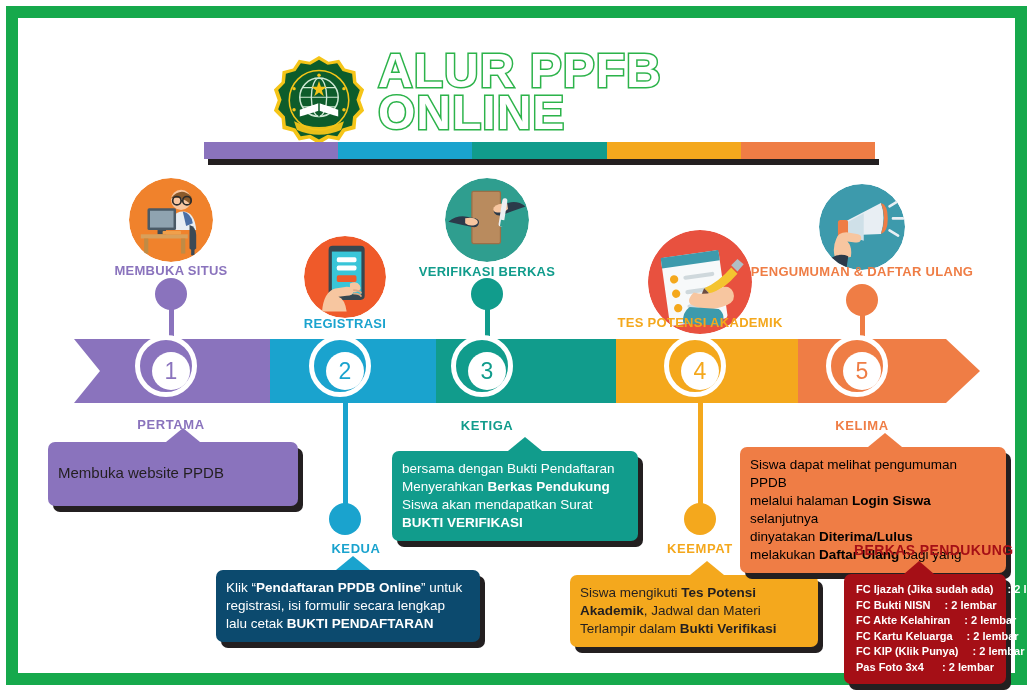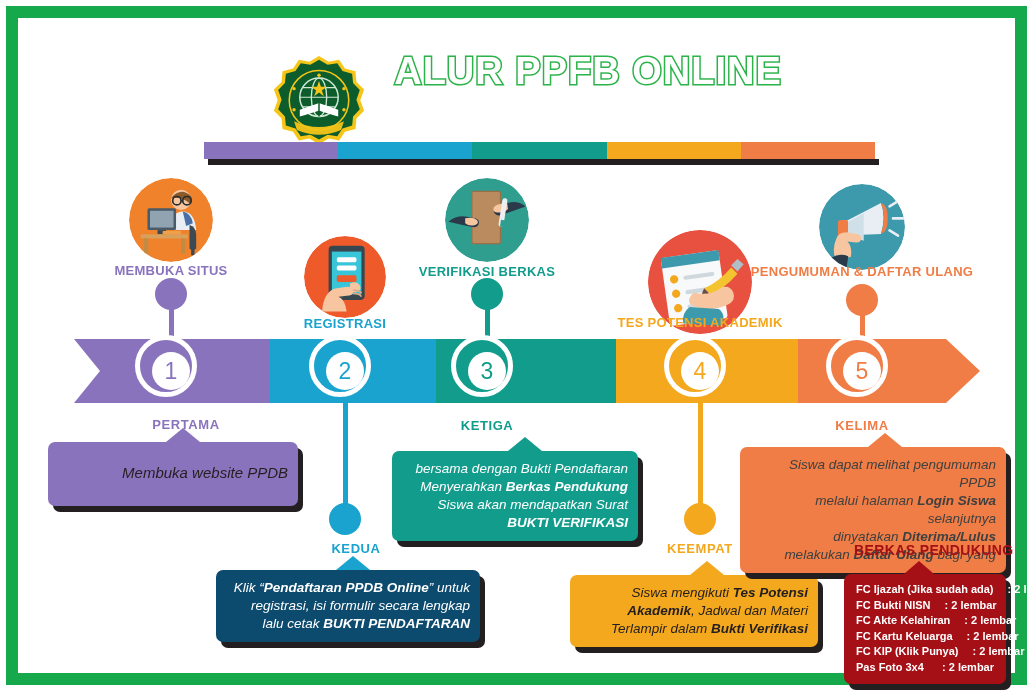--- a/index.html
+++ b/index.html
@@ -14,26 +14,25 @@
     width: 1021px; height: 679px;
     border: 12px solid #16a94c;
     background: #ffffff;
   }
   .canvas { position: absolute; left: 0; top: 0; width: 997px; height: 655px; }
 
   
   .logo { position: absolute; left: 253px; top: 36px; width: 96px; height: 100px; }
   .title {
     position: absolute; left: 360px; top: 32px; width: 420px;
-    font-size: 38px; font-weight: bold; line-height: 42px;
+    font-size: 48px; font-weight: bold; line-height: 42px;
     letter-spacing: 1px; color: #ffffff;
     -webkit-text-stroke: 3px #2cb34a;
     paint-order: stroke fill;
     text-shadow: 0 0 0 #2cb34a;
-    text-align: center;
   }
   .title .l2 { display:block; }
 
   .colorbar { position: absolute; left: 186px; top: 124px; width: 671px; height: 17px; display: flex; }
   .colorbar span { flex: 1 1 0; height: 100%; }
   .colorbar-shadow { position: absolute; left: 190px; top: 141px; width: 671px; height: 6px; background: #231f20; }
 
   
   .ribbon { position: absolute; left: 56px; top: 321px; width: 906px; height: 64px; }
   .seg { position: absolute; top: 0; height: 64px; }
@@ -59,22 +58,22 @@
     letter-spacing: .3px; white-space: nowrap;
   }
   .ord-label {
     position: absolute; text-align: center; font-size: 13px; font-weight: bold;
     letter-spacing: .6px; white-space: nowrap;
   }
 
   
   .callout {
     position: absolute; border-radius: 7px; color: #ffffff;
-    text-align: right; font-size: 13.5px; line-height: 18px;
-    padding: 9px 10px; box-shadow: 5px 6px 0 #231f20; font-style: italic;
+    text-align: left; font-size: 13.5px; line-height: 18px;
+    padding: 9px 10px; box-shadow: 5px 6px 0 #231f20;
   }
   .callout b { font-weight: bold; }
   .notch { position: absolute; width: 0; height: 0; }
 
   
   .berkas-title {
     position: absolute; font-size: 14px; font-weight: bold; color: #a50f16;
     letter-spacing: .4px; white-space: nowrap;
   }
   .berkas-box {
@@ -156,21 +155,21 @@
         <rect x="62" y="72" width="5" height="18" fill="#c08b45"></rect>
         <rect x="40" y="63" width="22" height="4" rx="1" fill="#f0a04b"></rect>
         <path d="M72 56 q8 2 8 12 l0 16 q-4 4 -8 0 Z" fill="#3c4a55"></path>
         <rect x="74" y="84" width="4" height="8" fill="#3c4a55"></rect>
       </svg></div>
         <div class="step-label" style="color: rgb(138, 115, 189); left: -47px; width: 400px; top: 245px;">MEMBUKA SITUS</div>
         <div class="stalk" style="background: rgb(138, 115, 189); left: 150.5px; top: 268px; height: 59px;"></div>
         <div class="dot" style="background: rgb(138, 115, 189); left: 137px; top: 260px;"></div>
         <div class="ring" style="left: 117px; top: 317px;"></div>
         <div class="disc" style="left: 134px; top: 334px; color: rgb(138, 115, 189);">1</div>
-        <div class="ord-label" style="color: rgb(138, 115, 189); left: 18px; width: 300px; top: 399px;">PERTAMA</div>
+        <div class="ord-label" style="color: rgb(138, 115, 189); left: 3px; width: 300px; top: 399px;">PERTAMA</div>
         <div class="icon-circle" style="width: 82px; height: 82px; left: 286px; top: 218px;"><svg viewBox="0 0 100 100" width="100%" height="100%">
         <circle cx="50" cy="50" r="50" fill="#ef5a2a"></circle>
         <rect x="30" y="12" width="44" height="66" rx="5" fill="#37474f"></rect>
         <rect x="34" y="19" width="36" height="52" fill="#39c5d8"></rect>
         <rect x="40" y="26" width="24" height="6" rx="2" fill="#ffffff"></rect>
         <rect x="40" y="36" width="24" height="6" rx="2" fill="#ffffff"></rect>
         <rect x="40" y="48" width="24" height="8" rx="2" fill="#ef5a2a"></rect>
         <path d="M22 92 q2 -24 16 -28 l14 -2 q8 0 8 6 q0 5 -8 5 l-10 1 q8 3 10 18 Z" fill="#f7c6a0"></path>
         <path d="M56 58 q8 -4 12 2 q3 6 -4 8 q-6 2 -8 -4Z" fill="#f7c6a0"></path>
         <path d="M60 66 q8 0 10 4 M60 70 q8 0 10 4" stroke="#e0a983" stroke-width="2" fill="none"></path>
@@ -257,21 +256,21 @@
           <div><span>Menyerahkan </span><b>Berkas Pendukung</b></div>
           <div><span>Siswa akan mendapatkan Surat</span></div>
           <div><b>BUKTI VERIFIKASI</b></div>
         </div>
         <div class="callout" style="left: 552px; top: 557px; width: 248px; background: rgb(244, 168, 29); color: rgb(35, 31, 32);">
           <div class="notch" style="left: 120px; top: -14px; border-left: 17px solid transparent; border-right: 17px solid transparent; border-bottom: 14px solid rgb(244, 168, 29);"></div>
           <div><span>Siswa mengikuti </span><b>Tes Potensi</b></div>
           <div><b>Akademik</b><span>, Jadwal dan Materi</span></div>
           <div><span>Terlampir dalam </span><b>Bukti Verifikasi</b></div>
         </div>
-        <div class="callout" style="left: 722px; top: 429px; width: 266px; background: rgb(239, 125, 69); color: #404040;">
+        <div class="callout" style="left: 722px; top: 429px; width: 266px; background: rgb(239, 125, 69); color: #000000;">
           <div class="notch" style="left: 128px; top: -14px; border-left: 17px solid transparent; border-right: 17px solid transparent; border-bottom: 14px solid rgb(239, 125, 69);"></div>
           <div><span>Siswa dapat melihat pengumuman PPDB</span></div>
           <div><span>melalui halaman </span><b>Login Siswa</b><span> selanjutnya</span></div>
           <div><span>dinyatakan </span><b>Diterima/Lulus</b></div>
           <div><span>melakukan </span><b>Daftar Ulang</b><span> bagi yang</span></div>
         </div>
       </div>
 
     <div class="berkas-title" style="left:836px; top:524px;">BERKAS PENDUKUNG</div>
     <div class="berkas-box" style="left:826px; top:556px; width:162px;">

